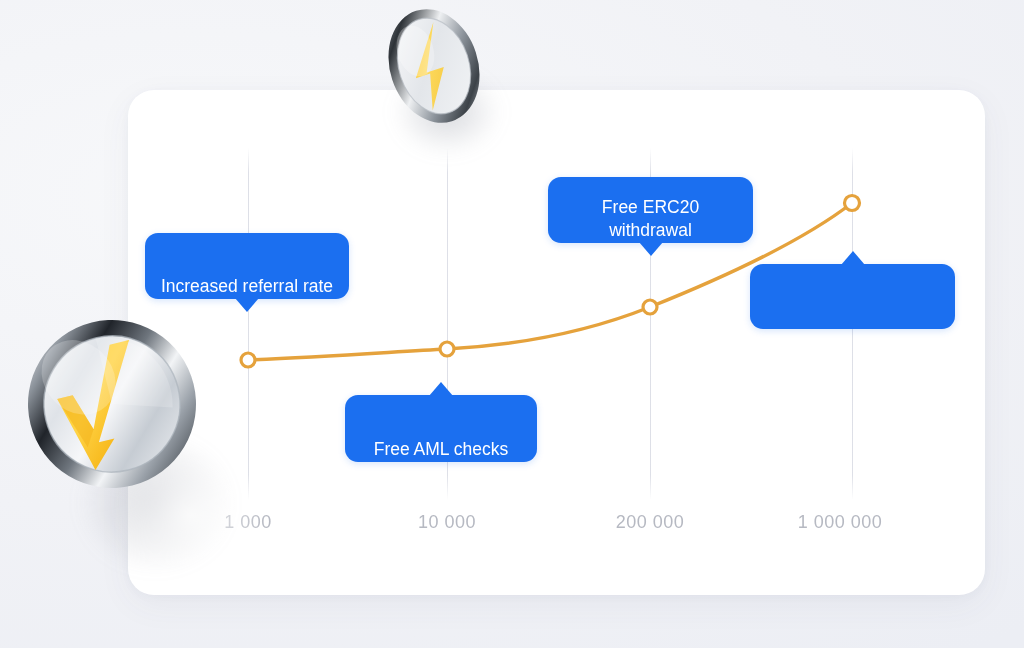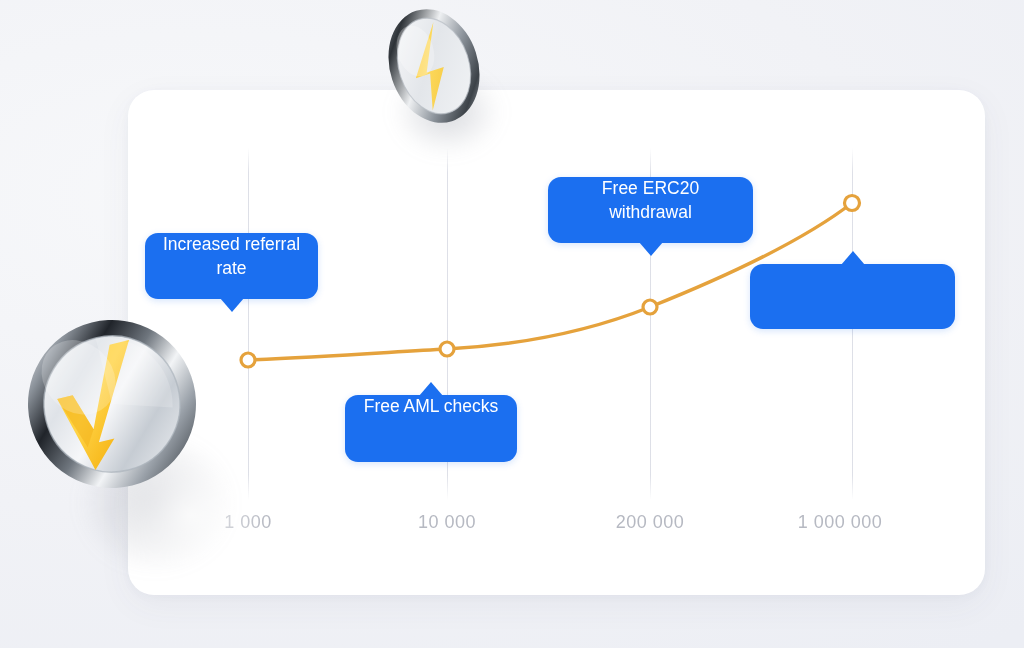--- a/index.html
+++ b/index.html
@@ -70,21 +70,21 @@
   
   .callout {
     position: absolute;
     background: #1b6ff0;
     color: #ffffff;
     border-radius: 13px;
     font-size: 17.5px;
     line-height: 1.35;
     text-align: center;
     display: flex;
-    align-items: flex-start;
+    align-items: flex-end;
     justify-content: center;
     padding: 0 14px;
     box-sizing: border-box;
     box-shadow: 0 2px 7px rgba(27, 111, 240, .18);
   }
   .callout .tail {
     position: absolute;
     width: 0; height: 0;
     left: 50%;
     margin-left: -12px;
@@ -93,22 +93,22 @@
   }
   .callout.tail-down .tail {
     bottom: -13px;
     border-top: 14px solid #1b6ff0;
   }
   .callout.tail-up .tail {
     top: -13px;
     border-bottom: 14px solid #1b6ff0;
   }
 
-  #callout-referral   { left: 145px; top: 233px; width: 173px; height: 66px; }
-  #callout-aml        { left: 345px; top: 395px; width: 172px; height: 67px; }
+  #callout-referral   { left: 145px; top: 233px; width: 204px; height: 66px; }
+  #callout-aml        { left: 345px; top: 395px; width: 192px; height: 67px; }
   #callout-erc20      { left: 548px; top: 177px; width: 205px; height: 66px; }
   #callout-discount   { left: 750px; top: 264px; width: 205px; height: 65px; }
 
   
   .coin {
     position: absolute;
   }
   #coin-top   { left: 373px; top: 2px;   width: 122px; height: 128px; }
   #coin-left  { left: 20px;  top: 312px; width: 185px; height: 185px; }
 

